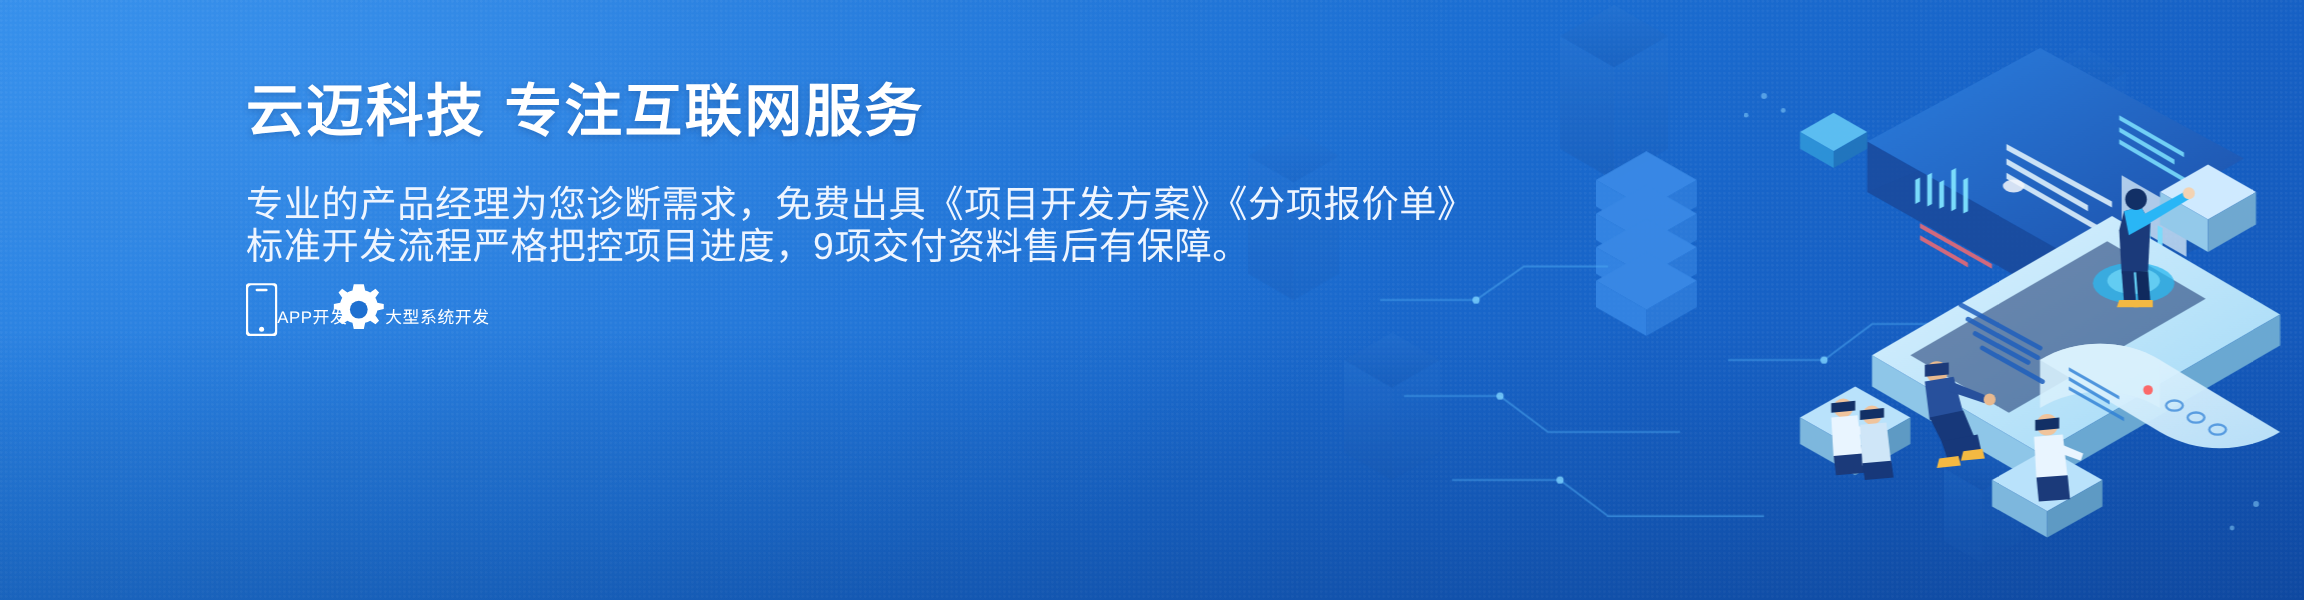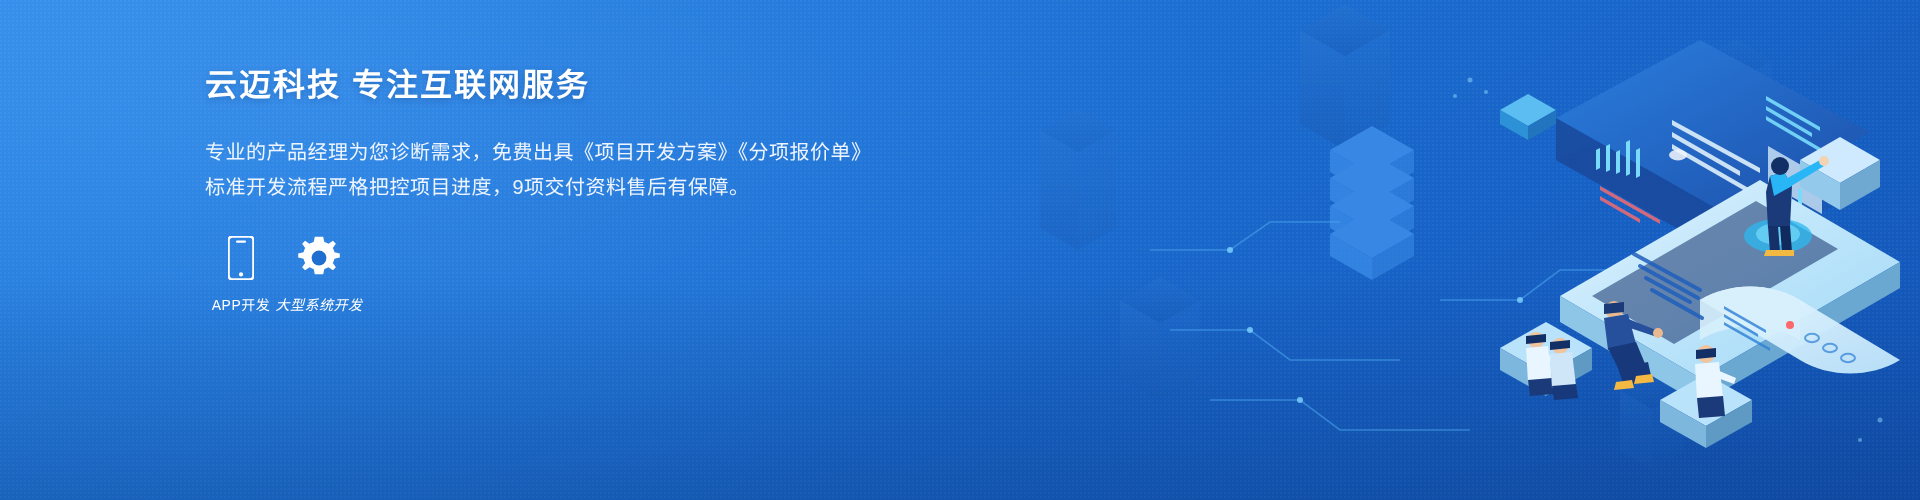--- a/index.html
+++ b/index.html
@@ -48,55 +48,54 @@
   
   .copy {
     position: absolute;
     left: 205px;
     top: 68px;
     width: 700px;
     z-index: 6;
   }
   .headline {
     color: #ffffff;
-    font-size: 32px;
+    font-size: 48px;
     font-weight: bold;
     letter-spacing: 2px;
     line-height: 1.1;
     margin: 0 0 32px 0;
     white-space: nowrap;
     text-shadow: 0 2px 6px rgba(2,36,92,0.25);
   }
   .subline {
     color: #eef5ff;
-    font-size: 20px;
+    font-size: 31px;
     line-height: 35px;
     letter-spacing: 0.5px;
     white-space: nowrap;
     margin: 0;
   }
 
   
   .services {
     position: absolute;
     left: 205px;
     top: 232px;
     display: flex;
     align-items: flex-start;
     gap: 0;
     z-index: 6;
   }
   .service-item {
     width: 72px;
     display: flex;
-    flex-direction: column;
     align-items: center;
     cursor: pointer;
   }
-  .service-item.wide { width: 84px; font-style: italic; }
+  .service-item.wide { width: 84px; }
   .service-icon {
     height: 52px;
     display: flex;
     align-items: center;
     justify-content: center;
   }
   .service-icon svg { display: block; }
   .service-label {
     margin-top: 10px;
     color: #ffffff;

